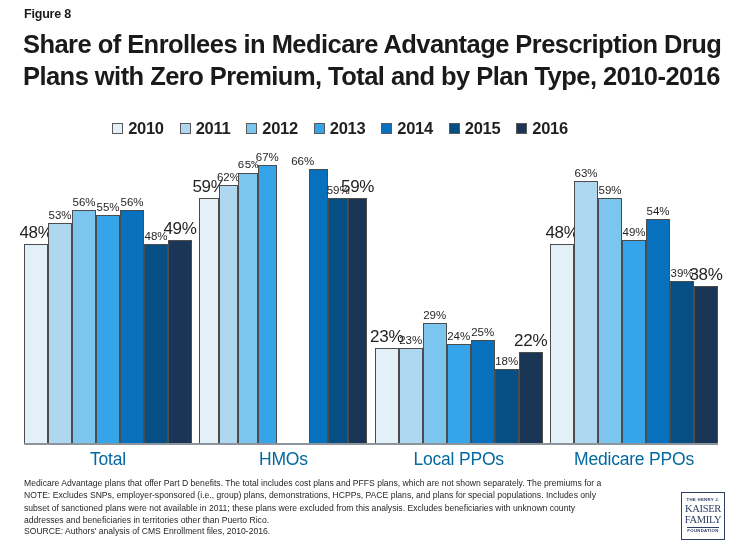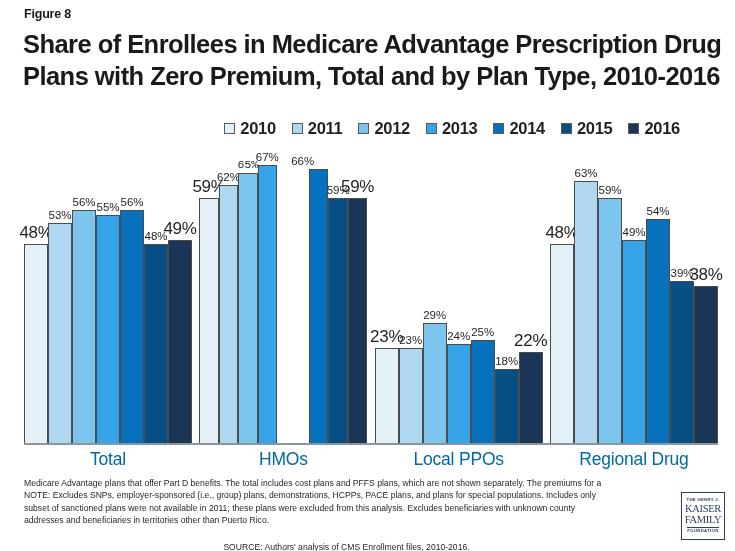--- a/index.html
+++ b/index.html
@@ -39,21 +39,21 @@
   }
   #chart-title .tline { display: block; }
 
   
   #legend {
     position: absolute;
     left: 0;
     top: 119px;
     width: 680px;
     display: flex;
-    justify-content: flex-end;
+    justify-content: center;
     align-items: center;
     gap: 16px;
   }
   .legend-item {
     display: flex;
     align-items: center;
     gap: 5px;
   }
   .legend-swatch {
     width: 11px;
@@ -134,25 +134,24 @@
     top: 477px;
     width: 645px;
     font-size: 8.6px;
     line-height: 1.44;
     color: #231f20;
   }
   #notes .note-line { display: block; }
   #source {
     position: absolute;
     left: 24px;
-    top: 542px;
+    top: 526px;
     width: 645px;
     font-size: 8.6px;
     color: #231f20;
-    text-align: center;
   }
 
   
   #kff-logo {
     position: absolute;
     left: 681px;
     top: 492px;
     width: 44px;
     height: 48px;
     background: #ffffff;
@@ -365,13 +364,13 @@
 <div id="kff-logo">
   <div class="l-top">THE HENRY J.</div>
   <div class="l-main">KAISER</div>
   <div class="l-main">FAMILY</div>
   <div class="l-bot">FOUNDATION</div>
 </div>
 
 <div class="cat-label" style="left: 24px; width: 168px;">Total</div>
 <div class="cat-label" style="left: 199.333px; width: 168px;">HMOs</div>
 <div class="cat-label" style="left: 374.667px; width: 168px;">Local PPOs</div>
-<div class="cat-label" style="left: 550px; width: 168px;">Regional Drug</div>
+<div class="cat-label" style="left: 550px; width: 168px;">Medicare PPOs</div>
 
 </body></html>

